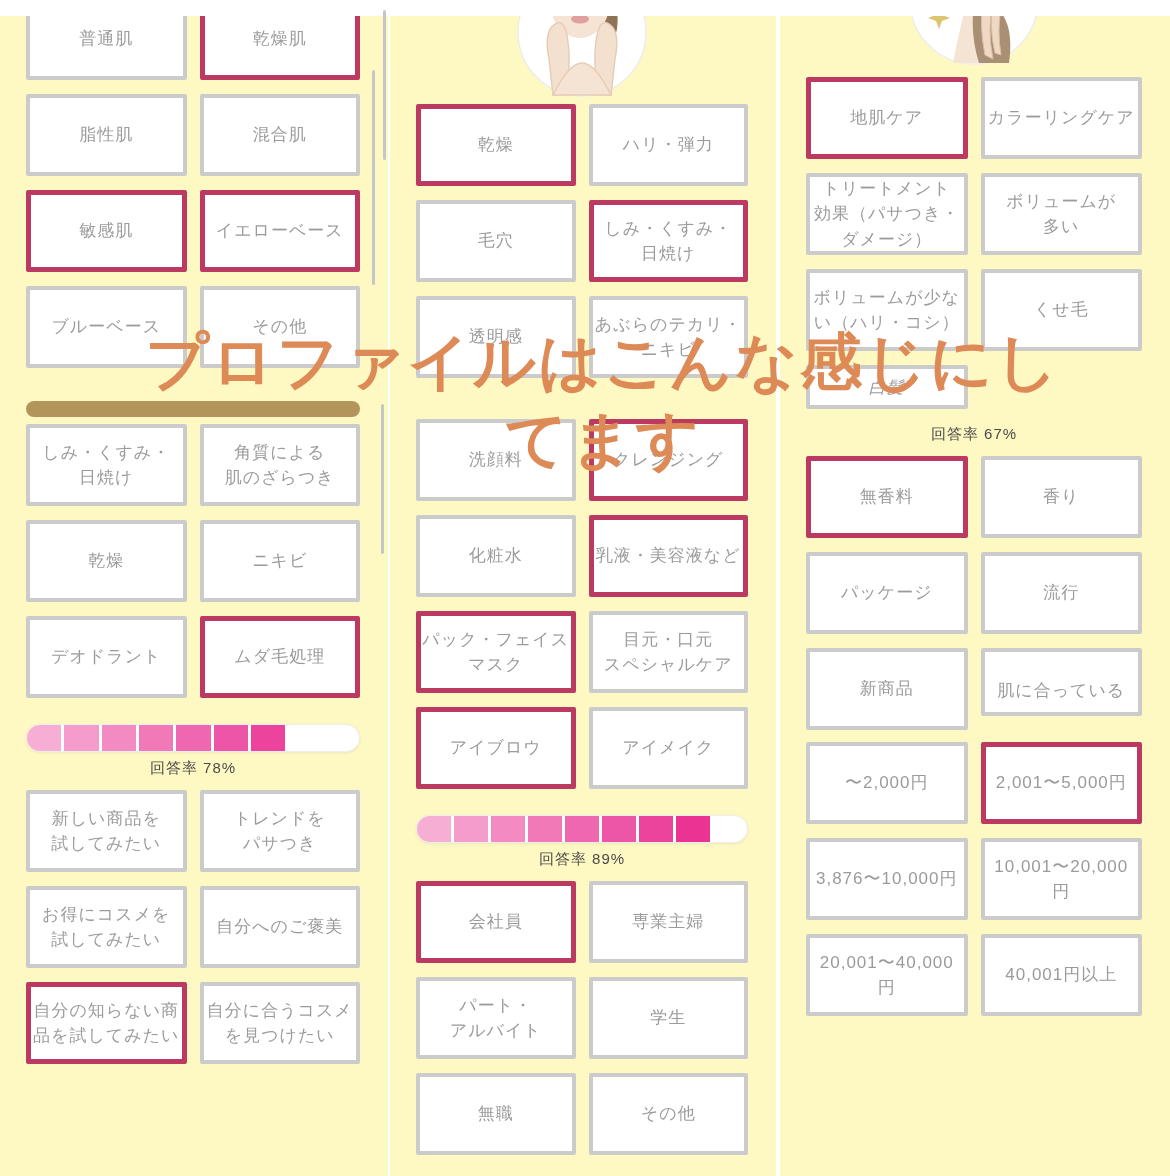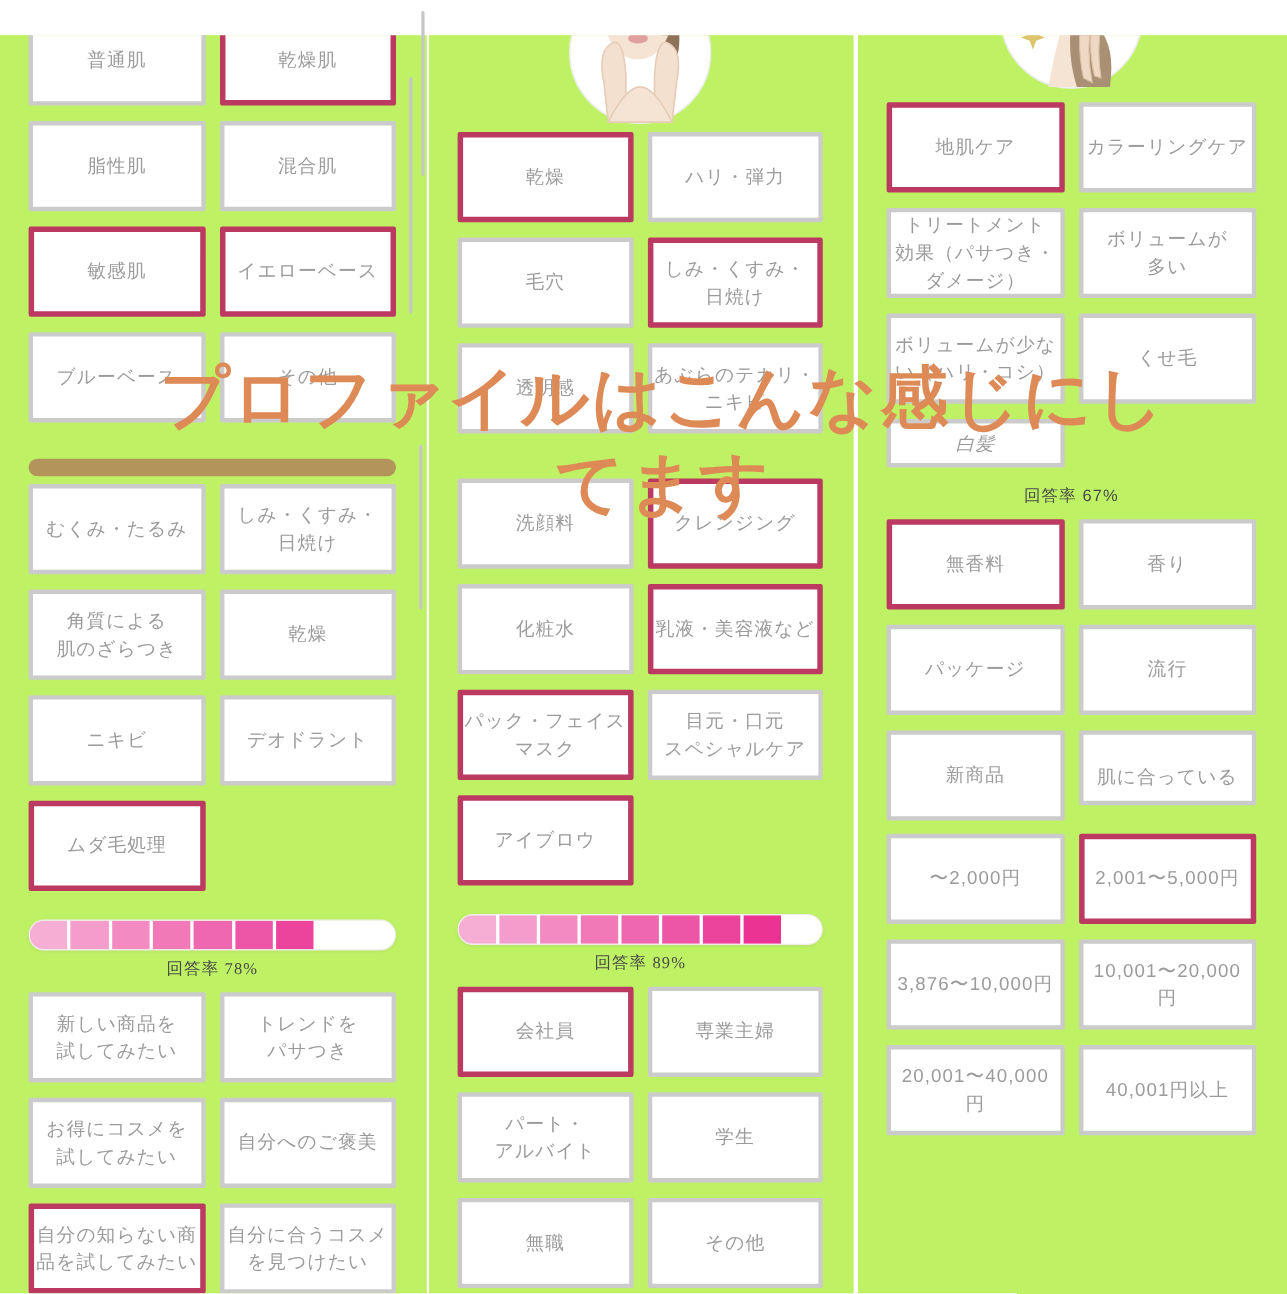--- a/index.html
+++ b/index.html
@@ -2,22 +2,22 @@
 <html><head>
 <meta charset="utf-8">
 <style>
   html,body{margin:0;padding:0;}
   body{
     width:1170px;height:1176px;position:relative;overflow:hidden;
     background:#ffffff;
     font-family:"Liberation Sans","DejaVu Sans",sans-serif;
   }
   .panel{
-    position:absolute;top:32px;bottom:0;overflow:hidden;
-    background:#bef264;
+    position:absolute;top:16px;bottom:0;overflow:hidden;
+    background:#fef9c3;
     padding:0 28px 0 26px;box-sizing:border-box;
   }
   #panel-0{left:0;width:388px;}
   #panel-1{left:390px;width:386px;}
   #panel-2{left:780px;width:390px;}
 
   
   .options{display:grid;grid-template-columns:1fr 1fr;gap:14px 13px;margin-top:12px;}
   .options.cut-top{margin-top:-18px;}
   .options.tight{margin-top:7px;}
@@ -33,21 +33,21 @@
   .opt.short2{height:68px;align-items:flex-end;padding-bottom:9px;}
   .opt-label{
     color:#9b9b9b;font-size:17px;letter-spacing:1px;line-height:1.5;
     white-space:pre-line;
   }
 
   
   .gold-bar{height:16px;border-radius:9px;background:#b3955c;margin-top:33px;}
 
   
-  .progress{margin-top:26px;font-family:Liberation Serif, serif;}
+  .progress{margin-top:26px;}
   .progress.mt15{margin-top:15px;}
   .pbar{
     height:28px;border-radius:14px;background:#ffffff;border:1px solid #f0eded;
     box-shadow:0 1px 3px rgba(150,120,130,.15);overflow:hidden;
     display:flex;box-sizing:border-box;
   }
   .pbar-fill{display:flex;height:100%;}
   .pseg{flex:1;margin-right:3px;}
   .rate-label,.rate-solo{
     text-align:center;color:#4a4a4a;font-size:15px;margin-top:7px;letter-spacing:1px;
@@ -101,23 +101,20 @@
         </div>
         <div class="opt">
           <span class="opt-label">ブルーベース</span>
         </div>
         <div class="opt">
           <span class="opt-label">その他</span>
         </div>
       </div>
       <div class="gold-bar"></div>
       <div class="options tight">
-        <div class="opt">
-          <span class="opt-label">むくみ・たるみ</span>
-        </div>
         <div class="opt">
           <span class="opt-label">しみ・くすみ・
 日焼け</span>
         </div>
         <div class="opt">
           <span class="opt-label">角質による
 肌のざらつき</span>
         </div>
         <div class="opt">
           <span class="opt-label">乾燥</span>
@@ -223,20 +220,23 @@
           <span class="opt-label">パック・フェイス
 マスク</span>
         </div>
         <div class="opt">
           <span class="opt-label">目元・口元
 スペシャルケア</span>
         </div>
         <div class="opt sel">
           <span class="opt-label">アイブロウ</span>
         </div>
+        <div class="opt">
+          <span class="opt-label">アイメイク</span>
+        </div>
       </div>
       <div class="progress">
         <div class="pbar">
           <div class="pbar-fill" style="width: 88.8889%;">
             <div class="pseg" style="background: rgb(246, 174, 212);"></div>
             <div class="pseg" style="background: rgb(244, 156, 203);"></div>
             <div class="pseg" style="background: rgb(243, 139, 194);"></div>
             <div class="pseg" style="background: rgb(241, 121, 184);"></div>
             <div class="pseg" style="background: rgb(239, 104, 175);"></div>
             <div class="pseg" style="background: rgb(237, 86, 166);"></div>

